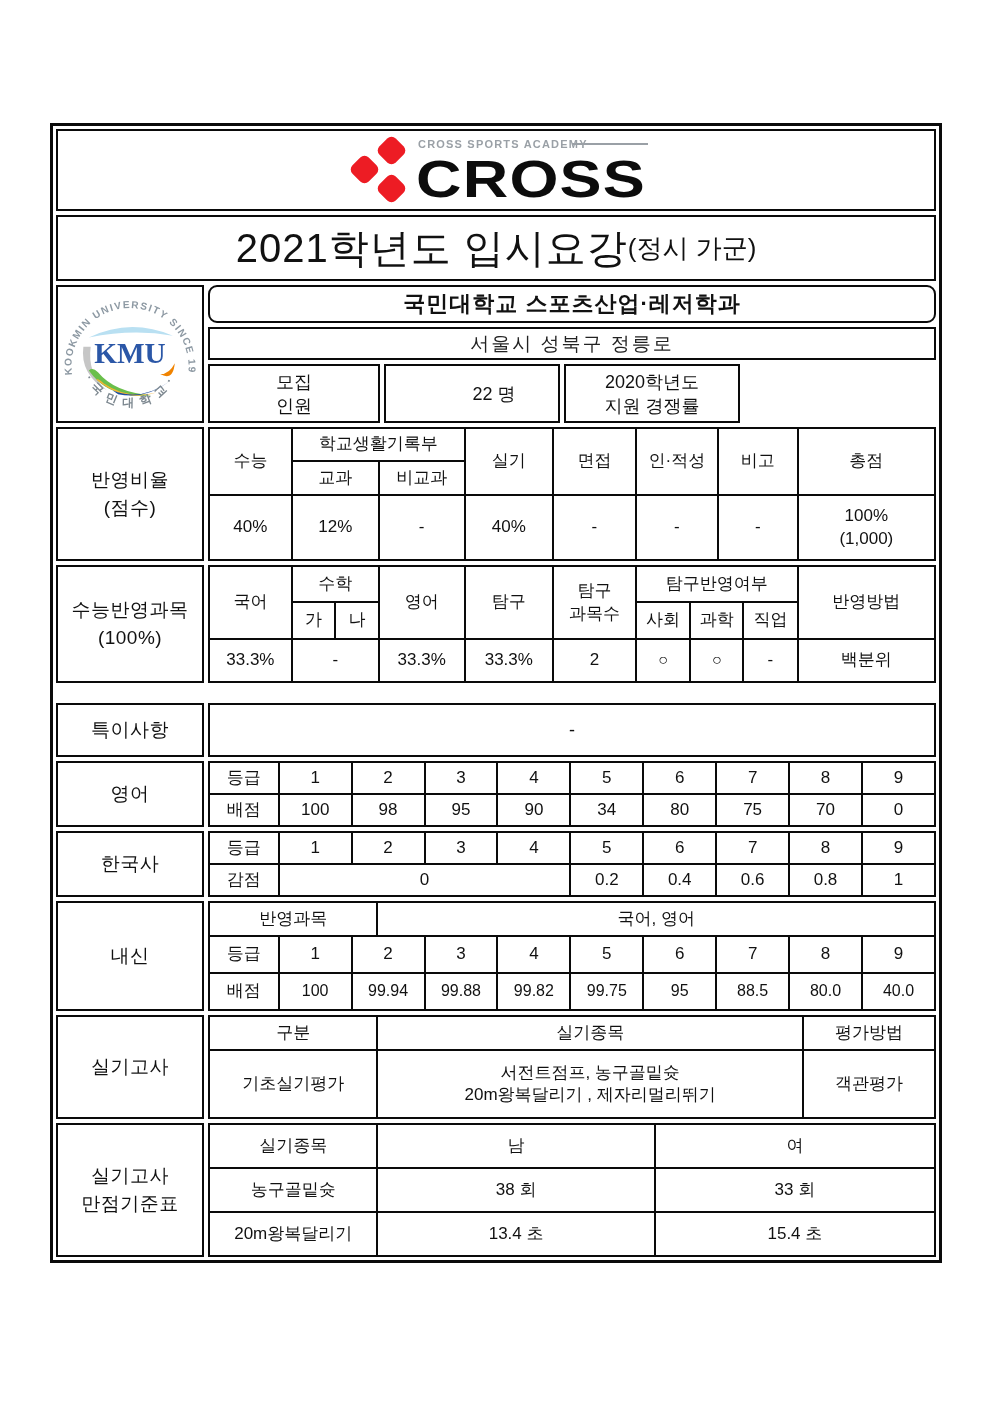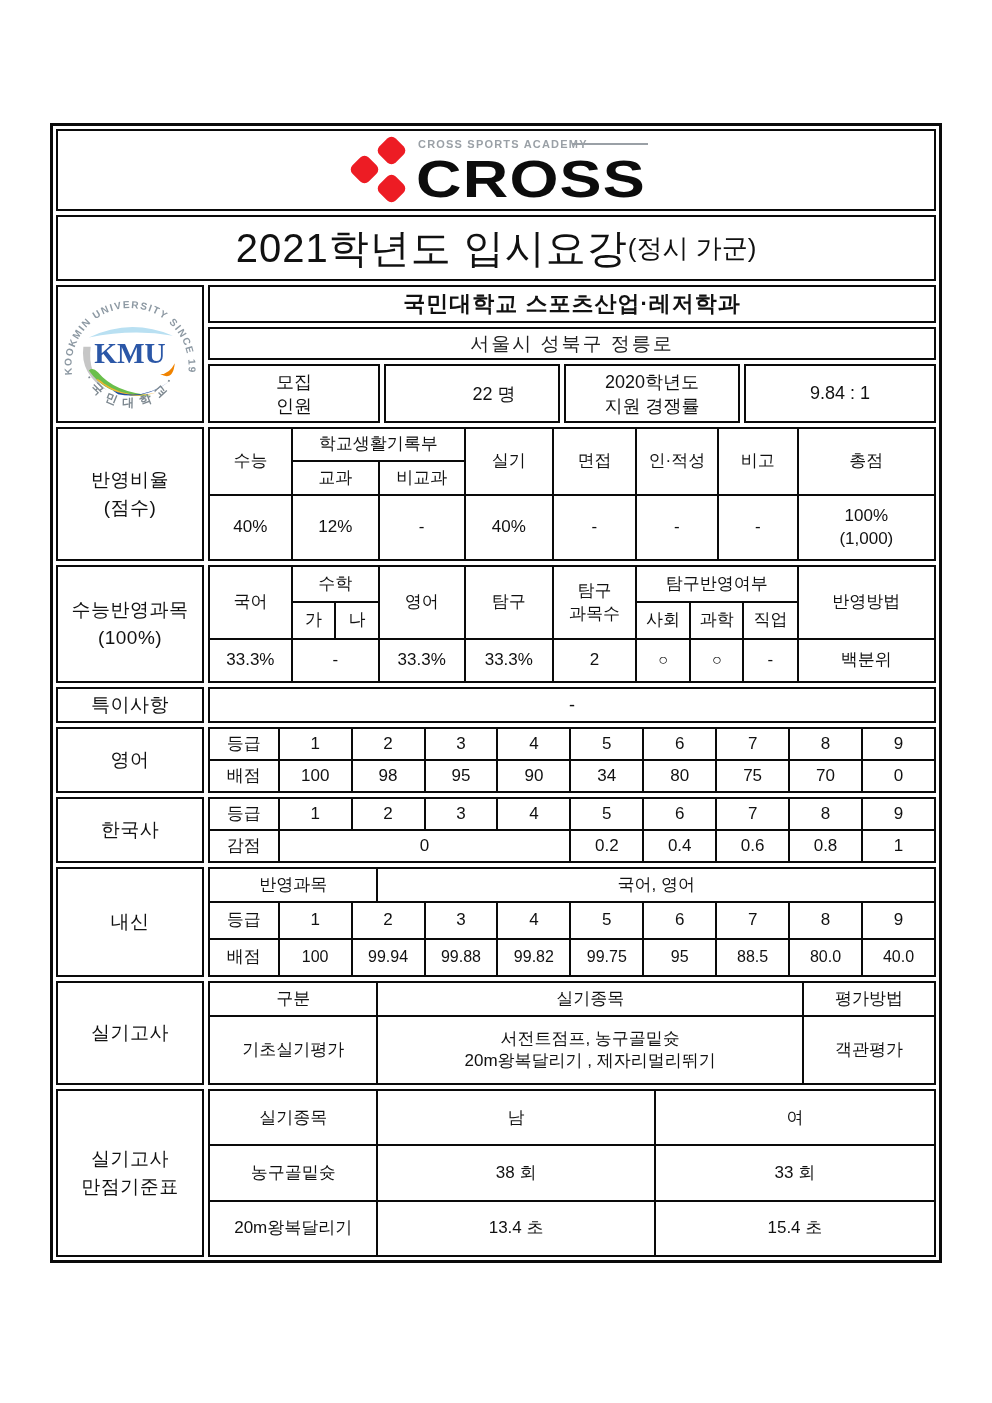--- a/index.html
+++ b/index.html
@@ -19,33 +19,33 @@
   .sec-content { flex: 1 1 auto; }
   table { width: 100%; height: 100%; border-collapse: collapse; table-layout: fixed; }
   td { border: 2px solid #0a0a0a; text-align: center; vertical-align: middle; font-size: 17px; padding: 1px; line-height: 1.3; }
   .two-line span { display: block; }
   
   .s-logo  { height: 82px; }
   .s-title { height: 66px; }
   .s-univ  { height: 138px; }
   .s-ratio { height: 134px; }
   .s-csat  { height: 118px; }
-  .s-special { height: 36px; }
+  .s-special { height: 54px; margin-top: 16px; }
   .s-english { height: 66px; }
   .s-history { height: 66px; }
   .s-naesin  { height: 110px; }
   .s-practical { height: 104px; }
   .s-standards { flex: 1 1 auto; }
   
   .title-main { font-size: 40px; letter-spacing: 1px; }
   .title-sub  { font-size: 26px; letter-spacing: 0px; }
   
   .emblem-box { flex: 0 0 148px; }
   .univ-right { flex: 1 1 auto; display: flex; flex-direction: column; gap: 4px; }
-  .univ-name { height: 38px; font-size: 22px; font-weight: bold; letter-spacing: 1px; }
+  .univ-name { height: 38px; font-size: 22px; font-weight: bold; letter-spacing: 1px; border-radius: 9px; }
   .univ-addr { height: 33px; font-size: 19px; letter-spacing: 2px; color: #222; }
   .univ-row3 { flex: 1 1 auto; display: flex; gap: 4px; }
   .univ-row3 .box { font-size: 18px; }
   .c-recruit-label { flex: 0 0 172px; }
   .c-recruit-value { flex: 0 0 176px; padding-left: 44px; }
   .c-rate-label { flex: 0 0 176px; }
   .c-rate-value { flex: 1 1 auto; }
   .special-value { font-size: 18px; }
   .naesin-stack { display: flex; flex-direction: column; height: 100%; align-items: flex-end; }
   .naesin-stack .part1 { height: 36px; flex: 0 0 auto; }
@@ -110,21 +110,20 @@
         <div class="univ-row3">
           <div class="box c-recruit-label col-center two-line">
             <span>모집</span>
             <span>인원</span>
           </div>
           <div class="box c-recruit-value center">22 명</div>
           <div class="box c-rate-label col-center two-line">
             <span>2020학년도</span>
             <span>지원 경쟁률</span>
           </div>
-          <div class="box c-rate-value center">9.84 : 1</div>
         </div>
       </div>
     </div>
 
     <div class="sec s-ratio">
       <div class="box sec-label col-center two-line">
         <span>반영비율</span>
         <span>(점수)</span>
       </div>
       <div class="sec-content">

